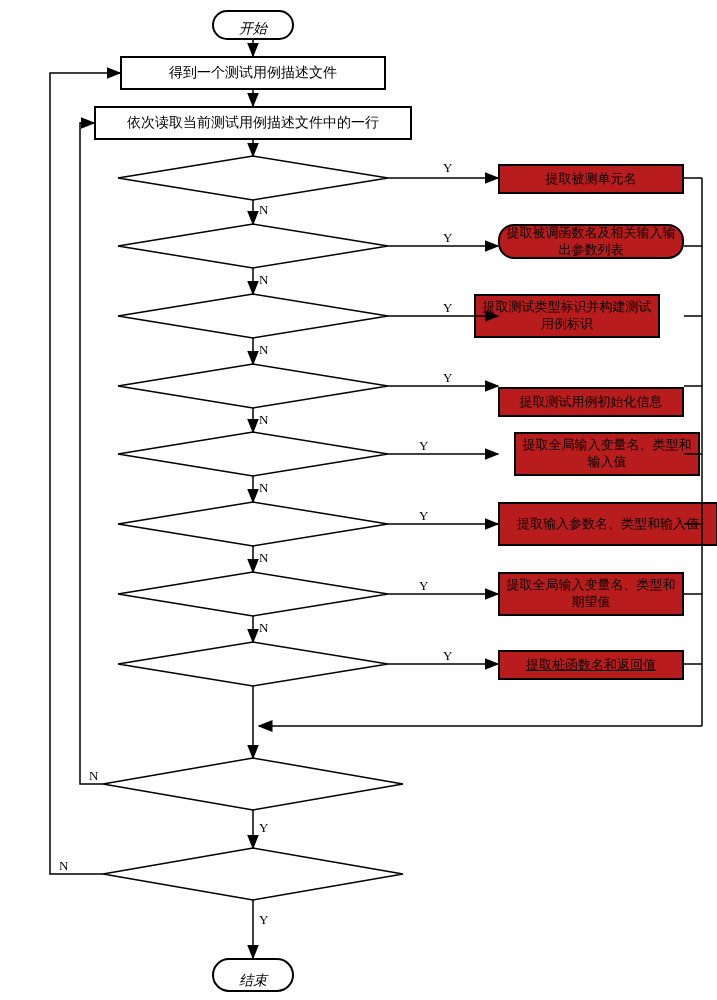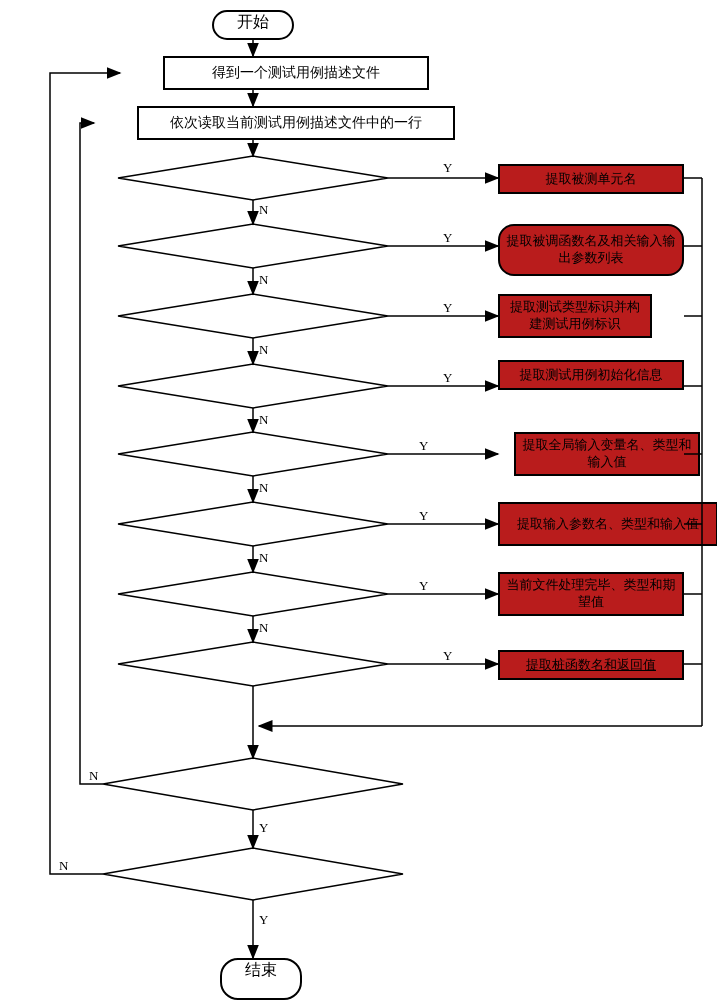--- a/index.html
+++ b/index.html
@@ -13,36 +13,36 @@
     height: 1000px;
     position: relative;
   }
   svg { position: absolute; top: 0; left: 0; }
   .terminator {
     position: absolute;
     border: 2px solid #000;
     border-radius: 18px;
     text-align: center;
     display: flex;
-    align-items: flex-start;
+    align-items: flex-end;
     justify-content: center;
     background: #fff;
-    font-size: 16px;
+    font-size: 14px;
+    font-style: italic;
   }
   .process {
     position: absolute;
     border: 2px solid #000;
     text-align: center;
     display: flex;
     align-items: center;
     justify-content: center;
     background: #fff;
     padding: 2px 4px;
     font-size: 14px;
-    margin-left: 43px;
   }
   .action {
     position: absolute;
     border: 2px solid #000;
     text-align: center;
     display: flex;
     align-items: center;
     justify-content: center;
     background: #b91c1c;
     font-size: 13px;
@@ -62,51 +62,51 @@
     background: #fff;
     padding: 0 1px;
   }
 </style>
 </head>
 <body>
 
 <div class="terminator" style="left:212px; top:10px; width:82px; height:30px;">
     <span>开始</span>
   </div>
-<div class="terminator" style="left:220px; top:958px; width:82px; height:42px;">
+<div class="terminator" style="left:212px; top:958px; width:82px; height:34px;">
     <span>结束</span>
   </div>
 
 <div class="process" style="left:120px; top:56px; width:266px; height:34px;">
     <span>得到一个测试用例描述文件</span>
   </div>
 <div class="process" style="left:94px; top:106px; width:318px; height:34px;">
     <span>依次读取当前测试用例描述文件中的一行</span>
   </div>
 
 <div class="action" style="left:498px; top:164px; width:186px; height:30px;">
     <span>提取被测单元名</span>
   </div>
-<div class="action" style="left:498px; top:224px; width:186px; height:52px;border-radius:16px;">
+<div class="action" style="left:498px; top:224px; width:186px; height:35px;border-radius:16px;">
     <span>提取被调函数名及相关输入输出参数列表</span>
   </div>
-<div class="action" style="left:498px; top:294px; width:154px; height:44px;">
+<div class="action" style="left:474px; top:294px; width:186px; height:44px;">
     <span>提取测试类型标识并构建测试用例标识</span>
   </div>
-<div class="action" style="left:498px; top:360px; width:186px; height:30px;">
+<div class="action" style="left:498px; top:387px; width:186px; height:30px;">
     <span>提取测试用例初始化信息</span>
   </div>
 <div class="action" style="left:498px; top:432px; width:186px; height:44px;margin-left:16px;">
     <span>提取全局输入变量名、类型和输入值</span>
   </div>
 <div class="action" style="left:498px; top:502px; width:220px; height:44px;">
     <span>提取输入参数名、类型和输入值</span>
   </div>
 <div class="action" style="left:498px; top:572px; width:186px; height:44px;">
-    <span>当前文件处理完毕、类型和期望值</span>
+    <span>提取全局输入变量名、类型和期望值</span>
   </div>
 <div class="action" style="left:498px; top:650px; width:186px; height:30px;text-decoration:underline;">
     <span>提取桩函数名和返回值</span>
   </div>
 
 <div class="decision-text" style="left:253px; top:178px;">包含被测单元相关的关键字?</div>
 <div class="decision-text" style="left:253px; top:246px;">包含被调函数相关的关键字?</div>
 <div class="decision-text" style="left:253px; top:316px;">包含测试类型相关的关键字?</div>
 <div class="decision-text" style="left:253px; top:386px;">包含测试初始化相关的关键字?</div>
 <div class="decision-text" style="left:253px; top:454px;">包含全局输入相关的关键字?</div>

